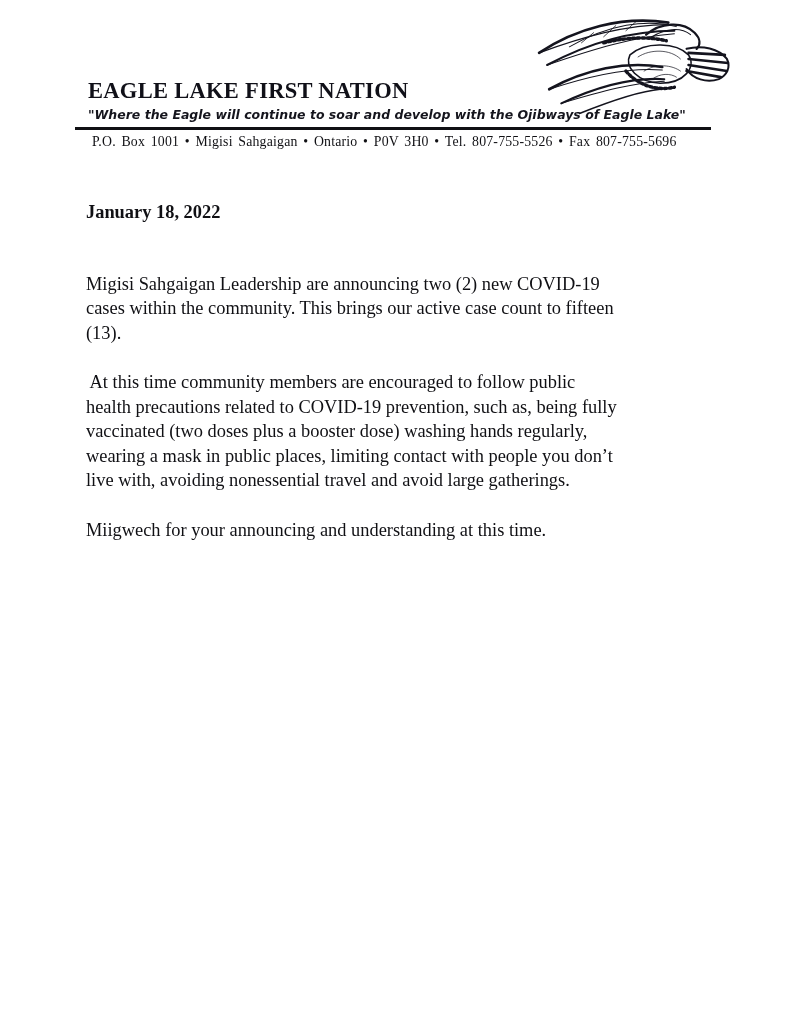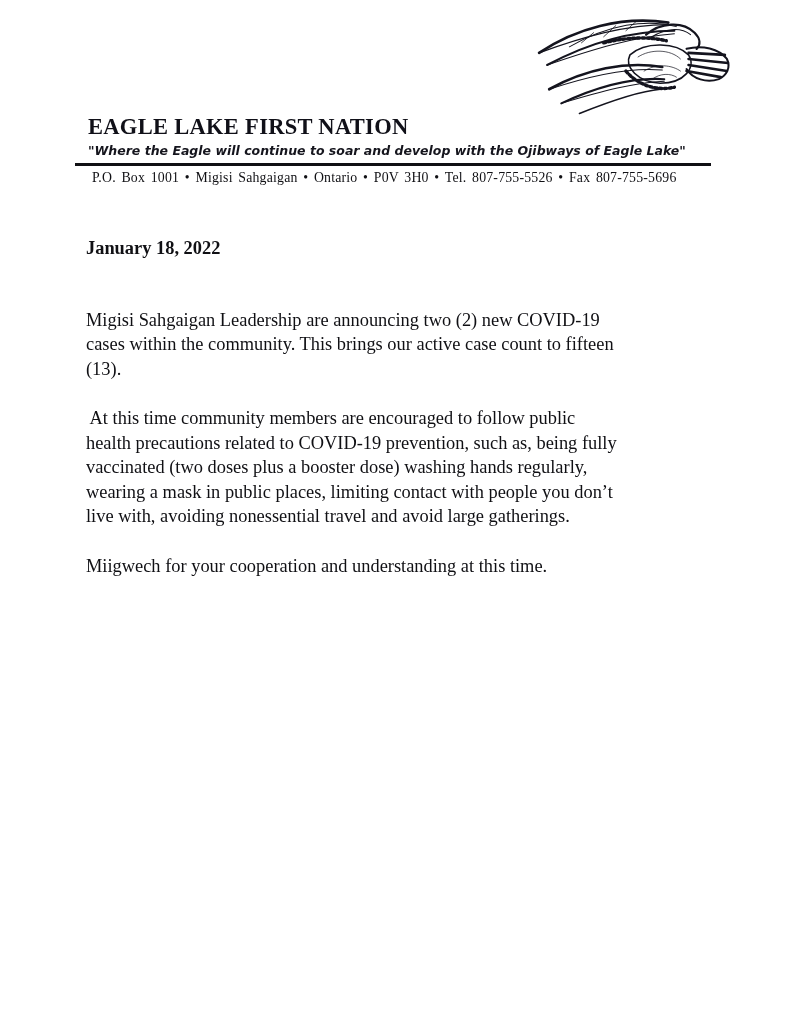--- a/index.html
+++ b/index.html
@@ -12,21 +12,21 @@
   }
   .page { position: relative; width: 787px; height: 1024px; background: #ffffff; }
 
   
   .logo {
     position: absolute; top: 8px; left: 533px;
     width: 202px; height: 112px;
   }
   .logo svg { width: 100%; height: 100%; display: block; }
 
-  .header-text { padding-top: 114px; }
+  .header-text { padding-top: 78px; }
   .org-name {
     margin: 0 0 0 88px;
     font-family: "Liberation Serif", serif;
     font-size: 22.5px; font-weight: bold;
     letter-spacing: 0.3px;
     color: #101018;
   }
   .tagline {
     margin: 3px 0 0 88px;
     font-family: "DejaVu Sans", sans-serif;
@@ -113,16 +113,16 @@
   <main class="letter-body">
     <p class="letter-date">January 18, 2022</p>
     <p class="par">Migisi Sahgaigan Leadership are announcing two (2) new COVID-19
 cases within the community. This brings our active case count to fifteen
 (13).</p>
     <p class="par"> At this time community members are encouraged to follow public
 health precautions related to COVID-19 prevention, such as, being fully
 vaccinated (two doses plus a booster dose) washing hands regularly,
 wearing a mask in public places, limiting contact with people you don’t
 live with, avoiding nonessential travel and avoid large gatherings.</p>
-    <p class="par">Miigwech for your cooperation and understanding at this time.</p>
+    <p class="par">Miigwech for your announcing and understanding at this time.</p>
   </main>
 
 </div>
 
 </body></html>

